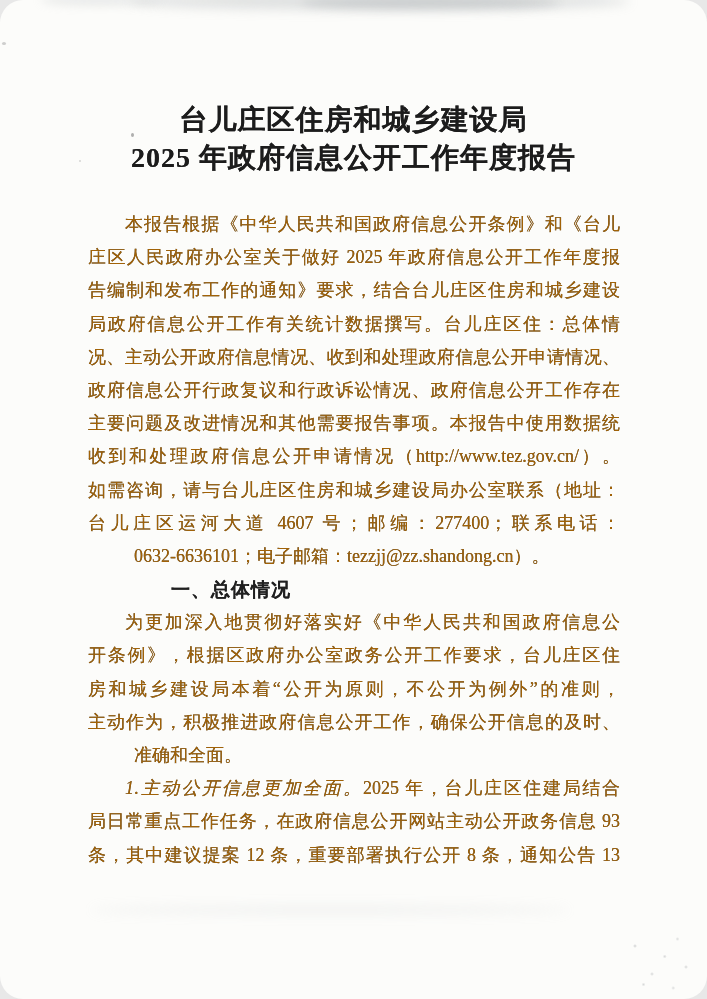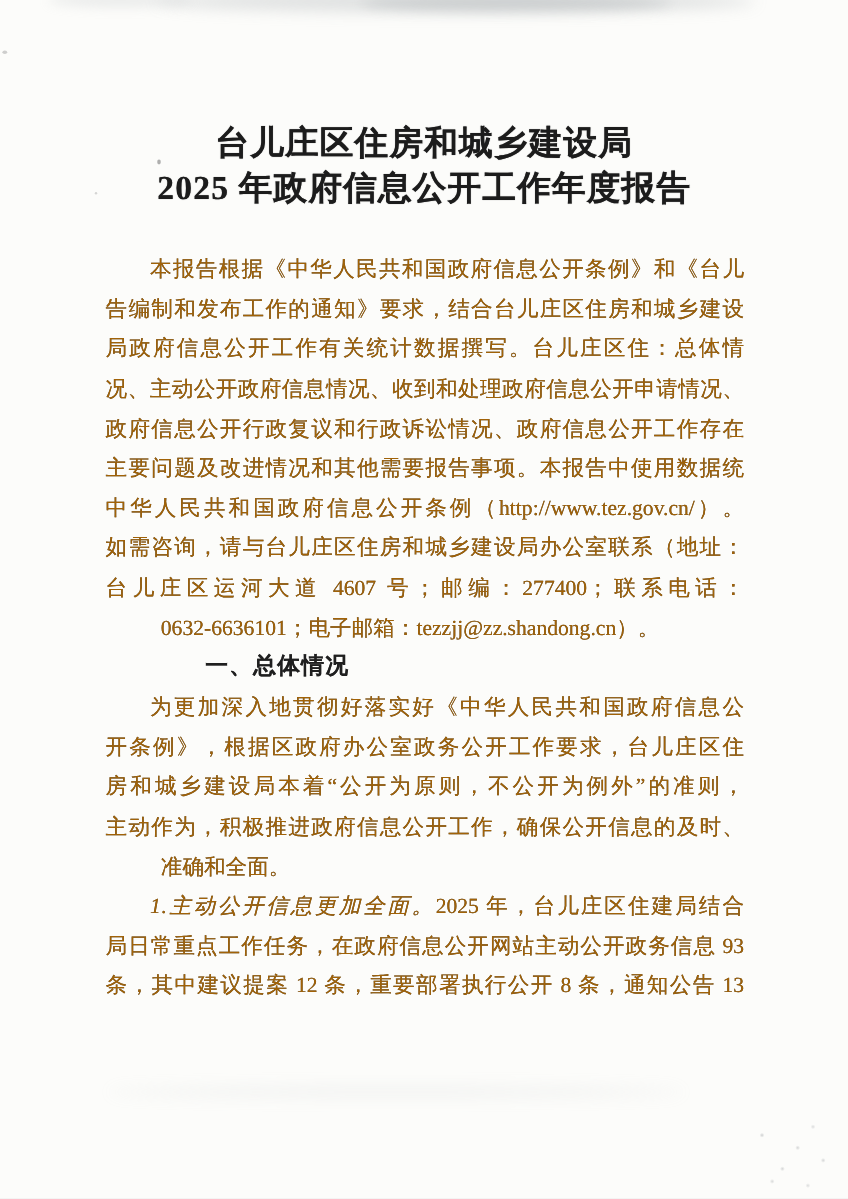--- a/index.html
+++ b/index.html
@@ -8,20 +8,21 @@
     background: #e8e8e8;
   }
   .page {
     position: relative;
     width: 707px;
     height: 999px;
     margin: 0 auto;
     background: #fcfcfa;
     overflow: hidden;
     font-family: "Liberation Serif", "DejaVu Serif", serif;
+    border-radius: 23px;
   }
 
   
   .doc-title {
     position: absolute;
     top: 101px;
     left: 0;
     width: 707px;
     text-align: center;
     font-size: 28px;
@@ -51,21 +52,21 @@
     white-space: nowrap;
   }
   .line.end {
     text-align-last: left;
     margin-left: 46px;
   }
   .line.indent {
     text-indent: 37px;
   }
   .line.heading {
-    font-family: Liberation Mono, monospace;
+    font-family: Liberation Sans, sans-serif;
     font-weight: 700;
     font-size: 19px;
     color: #1f1f1f;
     letter-spacing: 1px;
   }
   .kaiti {
     font-style: italic;
     letter-spacing: 0.5px;
     margin-top: 35px;
   }
@@ -121,26 +122,27 @@
   <div class="artifact dot-3"></div>
   <div class="artifact speckles"></div>
 
   <div class="doc-title">
     <div>台儿庄区住房和城乡建设局</div>
     <div>2025 年政府信息公开工作年度报告</div>
   </div>
 
   <div class="body-text">
       <div class="line indent">本报告根据《中华人民共和国政府信息公开条例》和《台儿</div>
+      <div class="line">庄区人民政府办公室关于做好 2025 年政府信息公开工作年度报</div>
       <div class="line">告编制和发布工作的通知》要求，结合台儿庄区住房和城乡建设</div>
       <div class="line">局政府信息公开工作有关统计数据撰写。台儿庄区住：总体情</div>
       <div class="line">况、主动公开政府信息情况、收到和处理政府信息公开申请情况、</div>
       <div class="line">政府信息公开行政复议和行政诉讼情况、政府信息公开工作存在</div>
       <div class="line">主要问题及改进情况和其他需要报告事项。本报告中使用数据统</div>
-      <div class="line">中华人民共和国政府信息公开条例（http://www.tez.gov.cn/）。</div>
+      <div class="line">收到和处理政府信息公开申请情况（http://www.tez.gov.cn/）。</div>
       <div class="line">如需咨询，请与台儿庄区住房和城乡建设局办公室联系（地址：</div>
       <div class="line">台儿庄区运河大道 4607 号；邮编：277400；联系电话：</div>
       <div class="line end">0632-6636101；电子邮箱：tezzjj@zz.shandong.cn）。</div>
       <div class="line heading indent end">一、总体情况</div>
       <div class="line indent">为更加深入地贯彻好落实好《中华人民共和国政府信息公</div>
       <div class="line">开条例》，根据区政府办公室政务公开工作要求，台儿庄区住</div>
       <div class="line">房和城乡建设局本着“公开为原则，不公开为例外”的准则，</div>
       <div class="line">主动作为，积极推进政府信息公开工作，确保公开信息的及时、</div>
       <div class="line end">准确和全面。</div>
       <div class="line indent"><span class="kaiti">1.主动公开信息更加全面。</span>2025 年，台儿庄区住建局结合</div>

